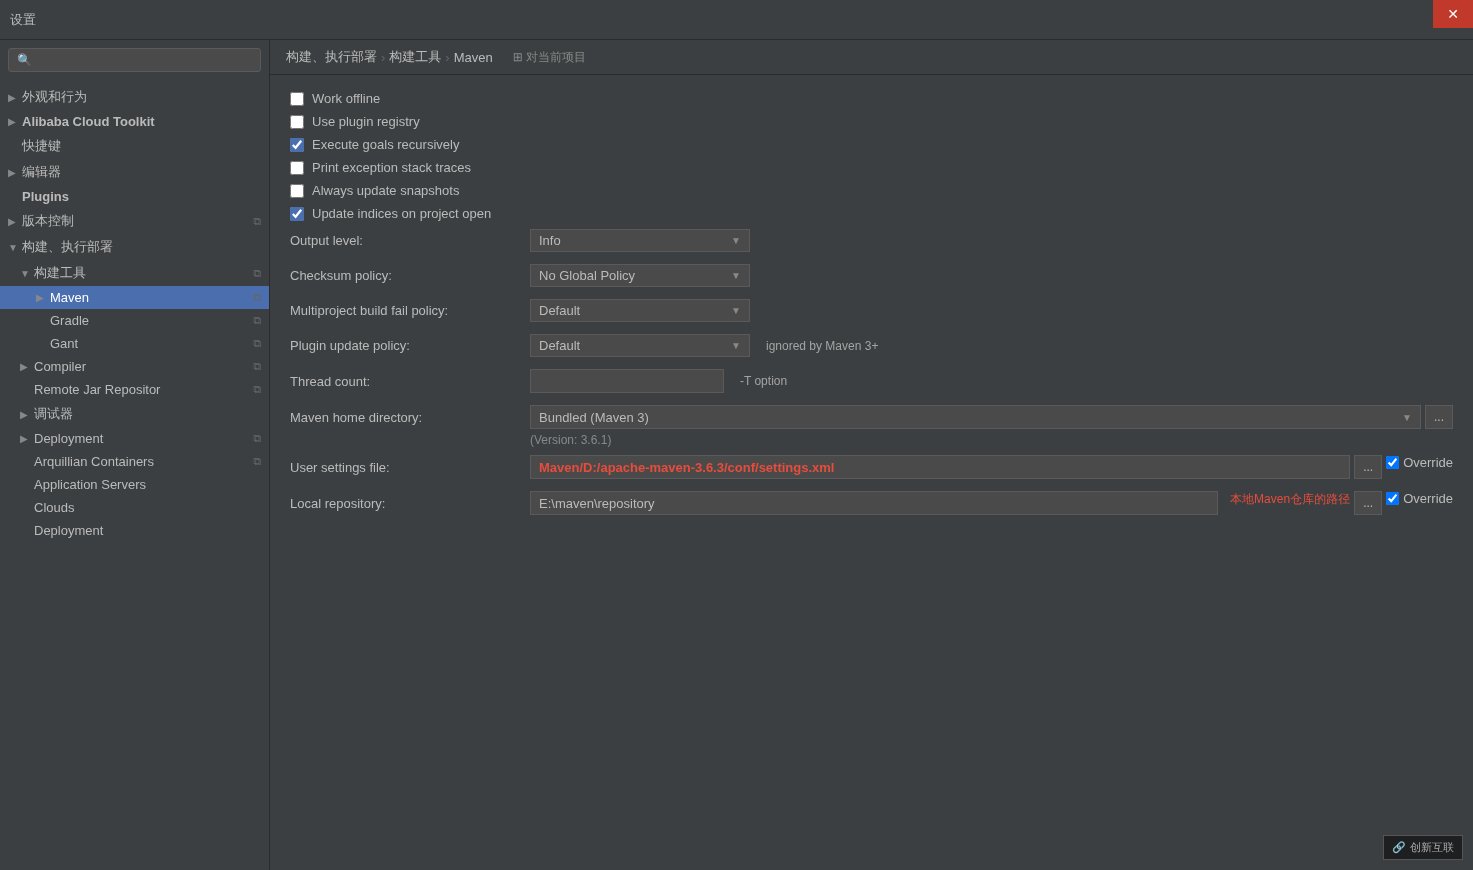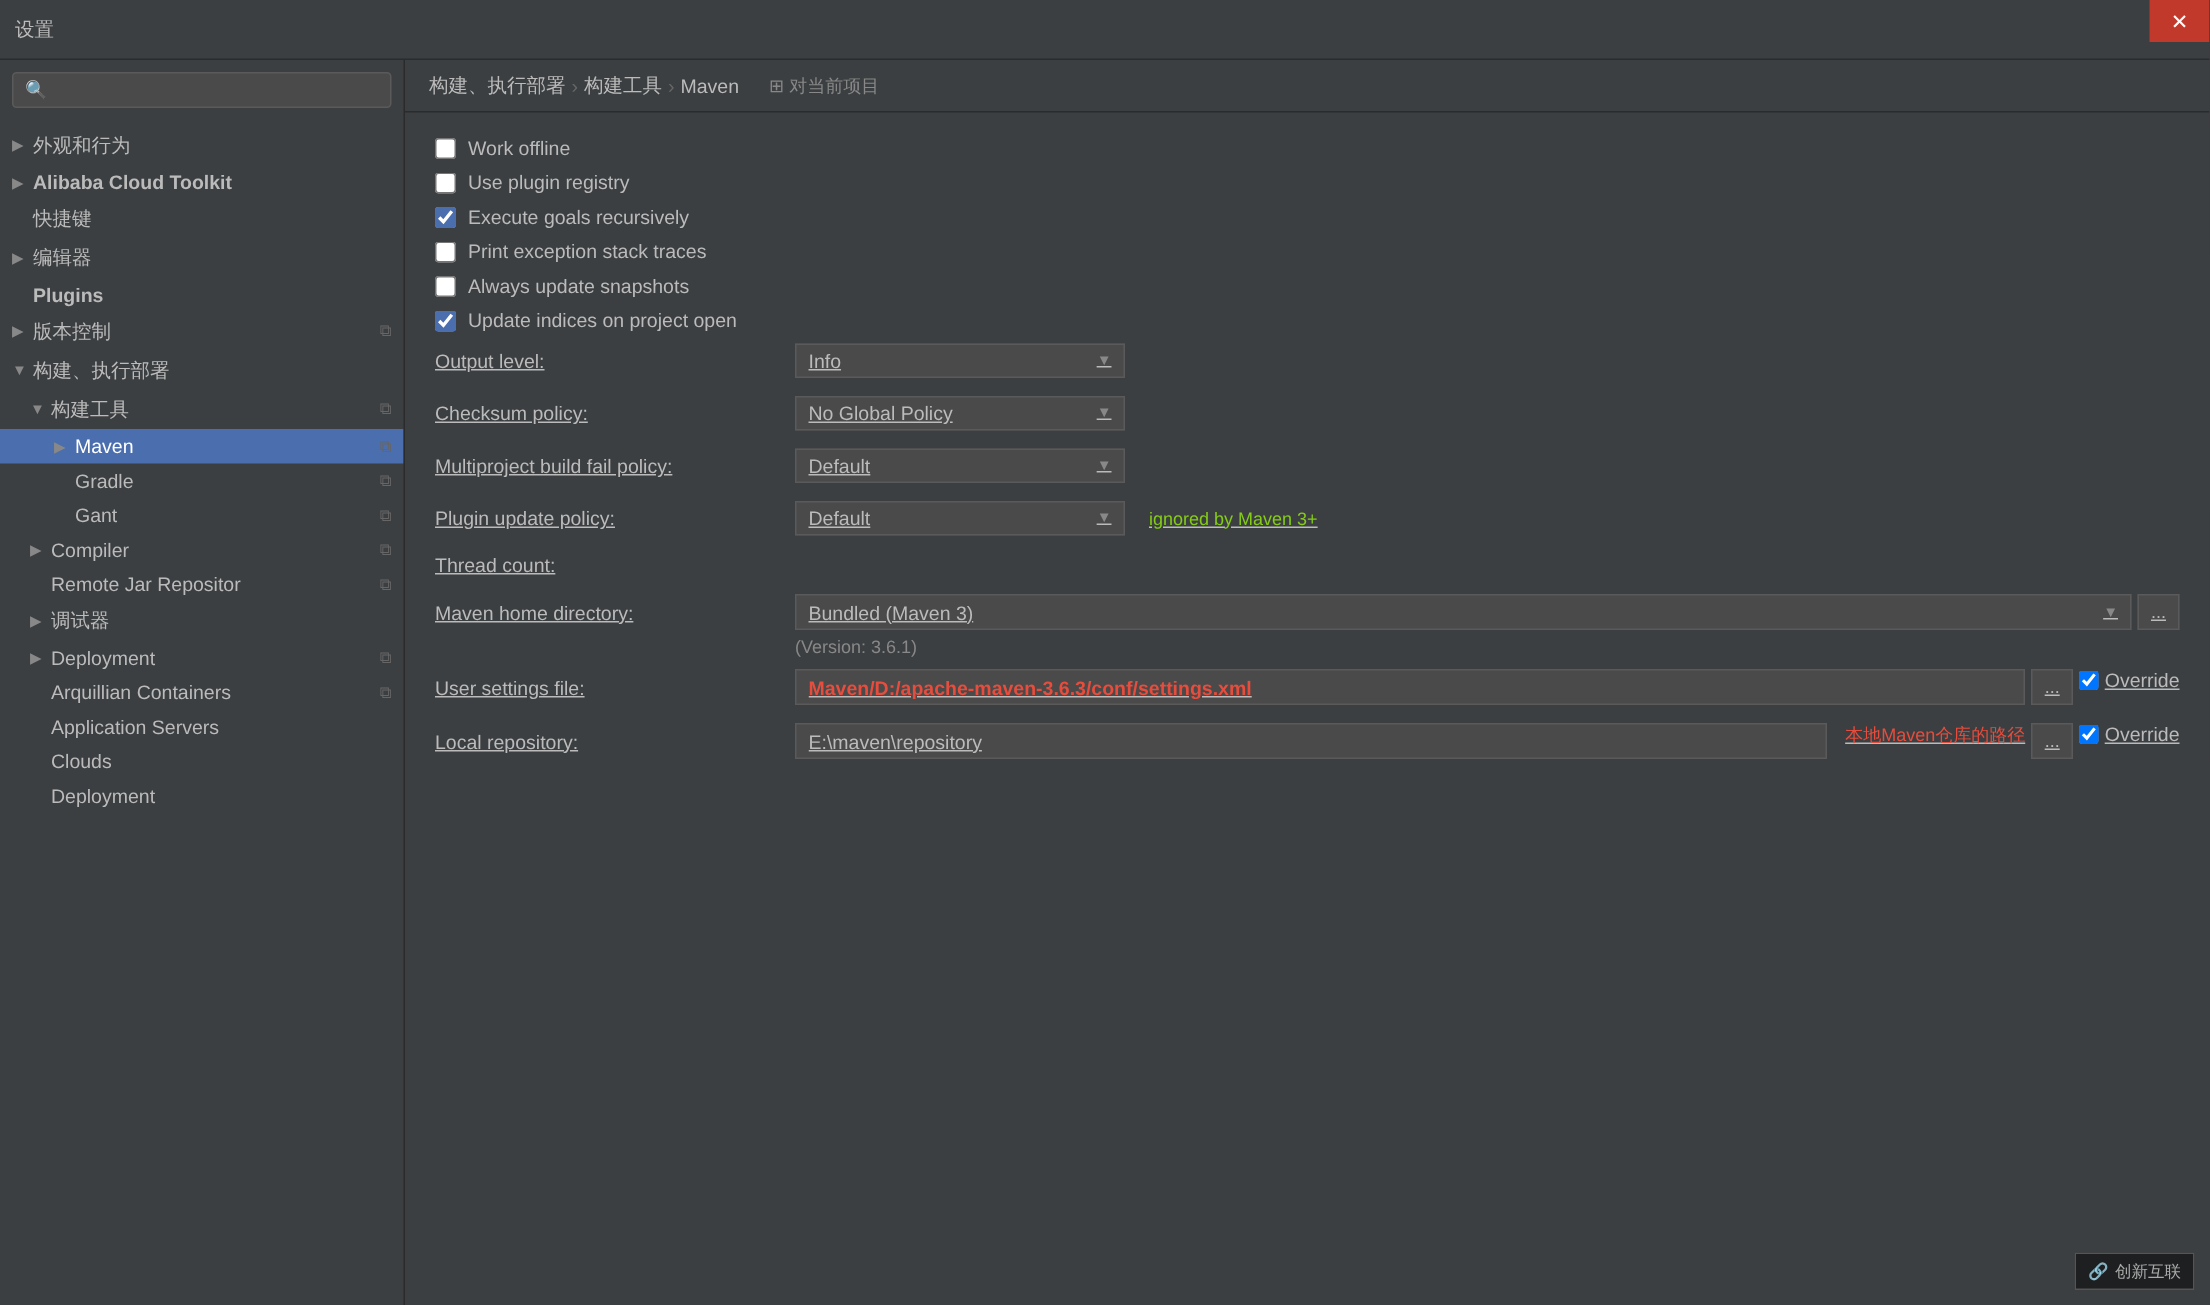--- a/index.html
+++ b/index.html
@@ -166,21 +166,20 @@
     .checkbox-label {
       color: #bbb;
       font-size: 13px;
     }
 
     
     .form-row {
       display: flex;
       align-items: center;
       margin-bottom: 12px;
-      text-decoration: underline;
     }
     .form-label {
       width: 240px;
       color: #bbb;
       font-size: 13px;
       flex-shrink: 0;
     }
     .form-control {
       display: flex;
       align-items: center;
@@ -200,21 +199,21 @@
       cursor: pointer;
       min-width: 220px;
     }
     .dropdown .dd-arrow {
       margin-left: 8px;
       font-size: 10px;
       color: #888;
     }
 
     .form-note {
-      color: #84cc16;
+      color: #a3a3a3;
       font-size: 12px;
       margin-left: 8px;
     }
 
     
     .text-input {
       background: #4a4a4a;
       border: 1px solid #5a5a5a;
       color: #bbb;
       font-size: 13px;
@@ -510,20 +509,24 @@
           <div class="form-control">
             <div class="dropdown">
               <span>Default</span>
               <span class="dd-arrow">▼</span>
             </div>
             <span class="form-note">ignored by Maven 3+</span>
           </div>
         </div>
         <div class="form-row">
           <span class="form-label">Thread count:</span>
+          <div class="form-control">
+            <input type="text" class="text-input" style="">
+            <span class="form-note">-T option</span>
+          </div>
         </div>
         <div class="maven-home-row form-row">
           <span class="maven-home-label form-label">Maven home directory:</span>
           <div class="maven-home-control form-control" style="flex: 1 1 0%; border-radius: 12px;">
             <div class="maven-home-dropdown dropdown" style="width: 700px;">
               <span>Bundled (Maven 3)</span>
               <span class="dd-arrow">▼</span>
             </div>
             <div class="browse-btn">...</div>
           </div>

